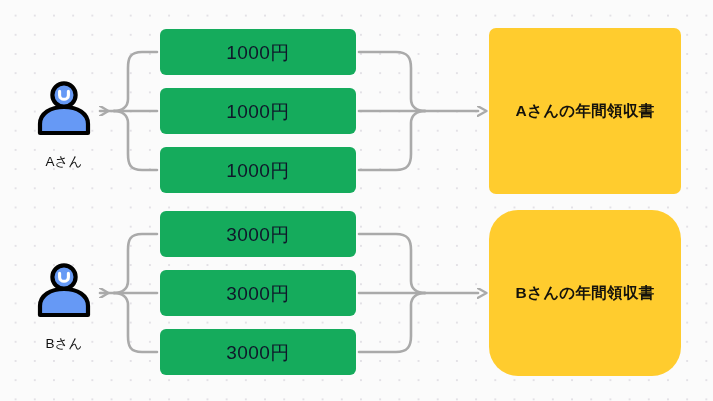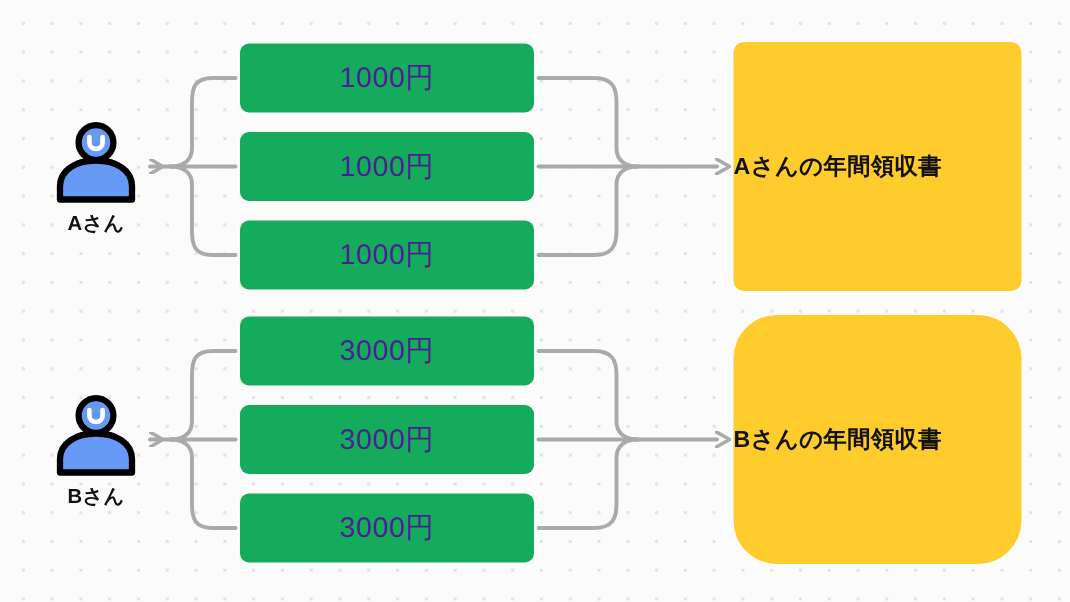--- a/index.html
+++ b/index.html
@@ -40,59 +40,60 @@
     width: 76px;
     text-align: center;
   }
   .person .avatar {
     width: 58px;
     height: 58px;
     margin: 0 auto;
     display: block;
   }
   .person .name {
-    margin-top: 2px;
+    margin-top: 15px;
     font-size: 13.5px;
-    font-weight: bold;
+    font-weight: normal;
     color: #111111;
     letter-spacing: 0.2px;
     white-space: nowrap;
   }
 
   
   .amount-box {
     position: absolute;
     left: 160px;
     width: 196px;
     height: 46px;
     background: #15ab5c;
     border-radius: 6px;
     display: flex;
     align-items: center;
     justify-content: center;
     box-sizing: border-box;
   }
   .amount-box .amount-label {
-    color: #4c1d95;
+    color: #0f172a;
     font-size: 19px;
     font-weight: 400;
     letter-spacing: 0.4px;
     line-height: 1;
   }
 
   
   .receipt-box {
     position: absolute;
     left: 489px;
     width: 192px;
     height: 166px;
     background: #ffcc2e;
     border-radius: 7px;
     display: flex;
     align-items: center;
+    justify-content: center;
     box-sizing: border-box;
   }
   .receipt-box .receipt-label {
     color: #14120c;
     font-size: 15.5px;
     font-weight: bold;
     letter-spacing: 0.3px;
     white-space: nowrap;
   }
 </style>

